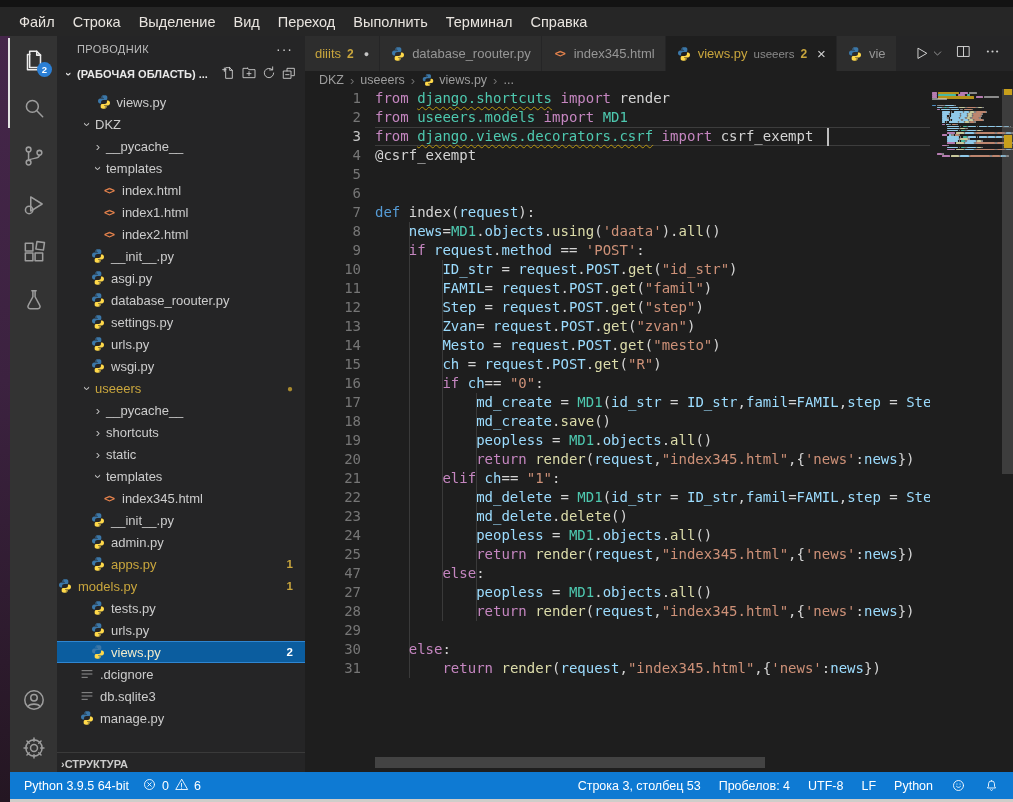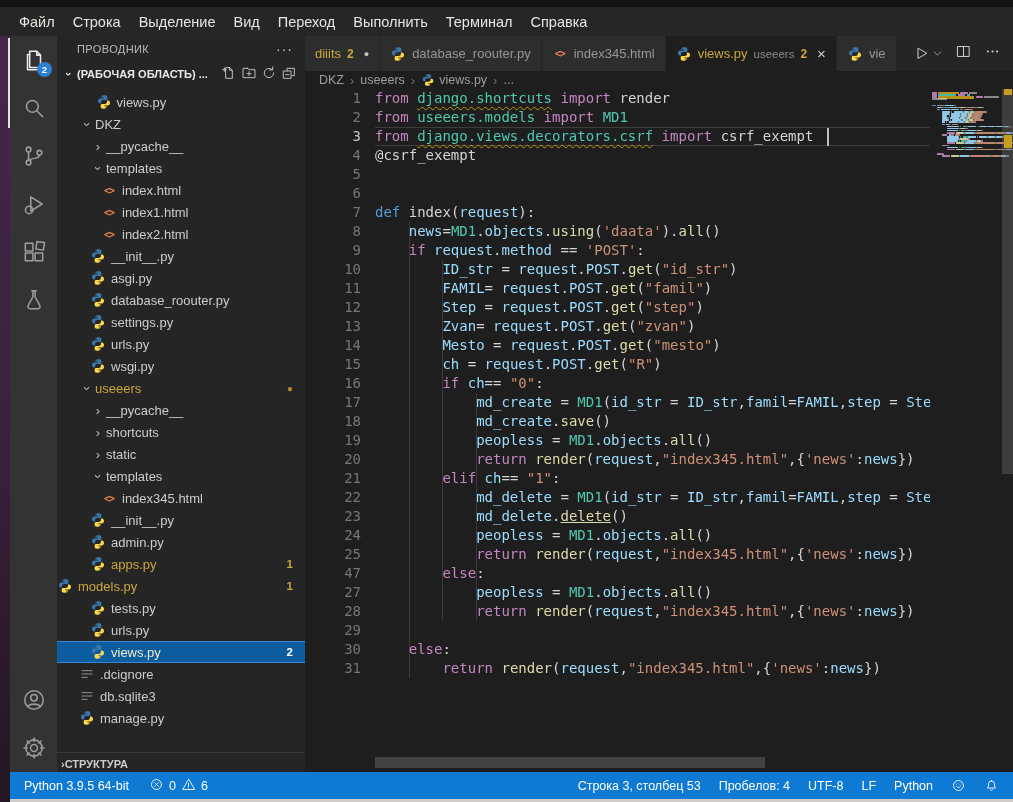--- a/index.html
+++ b/index.html
@@ -76,21 +76,21 @@
   .cursor-caret{position:absolute;width:2px;height:18px;background:#bdbdbd;}
   .indent-guide{position:absolute;width:1px;background:#3a3a3a;}
   .minimap{position:absolute;left:625px;top:0;width:73px;height:683px;background:#1e1e1e;}
   .mm-bar{position:absolute;height:1.7px;border-radius:.5px;}
   .vscroll{position:absolute;right:0;top:0;width:11px;height:385px;background:rgba(121,121,121,.35);}
   .ov-mark{position:absolute;right:1px;width:8px;background:#c79f1b;}
   .hscroll{position:absolute;left:70px;top:668px;width:390px;height:11px;background:#434343;}
   
   .statusbar{position:absolute;left:10px;top:772px;width:1003px;height:27px;background:#0e7ad3;
              display:flex;align-items:center;color:#ffffff;font-size:12.5px;}
-  .sb-left{display:flex;align-items:center;gap:20px;padding-left:14px;}
+  .sb-left{display:flex;align-items:center;gap:13px;padding-left:14px;}
   .sb-right{margin-left:auto;display:flex;align-items:center;gap:18px;padding-right:14px;}
   .sb-item{display:flex;align-items:center;gap:5px;}
   .sb-item svg{width:15px;height:15px;}
   .bottom-strip{position:absolute;left:10px;top:799px;width:1003px;height:3px;background:#cfcdc9;}
 </style>
 </head>
 <body>
 
 <div id="root">
   <div class="menubar">
@@ -519,21 +519,21 @@
         <div class="code-line"><span class="lnum">13</span><span class="lcode"><span style="color: rgb(212, 212, 212);">        </span><span style="color: rgb(156, 220, 254);">Zvan</span><span style="color: rgb(212, 212, 212);">=</span><span style="color: rgb(212, 212, 212);"> </span><span style="color: rgb(156, 220, 254);">request</span><span style="color: rgb(212, 212, 212);">.</span><span style="color: rgb(156, 220, 254);">POST</span><span style="color: rgb(212, 212, 212);">.</span><span style="color: rgb(220, 220, 170);">get</span><span style="color: rgb(212, 212, 212);">(</span><span style="color: rgb(206, 145, 120);">"zvan"</span><span style="color: rgb(212, 212, 212);">)</span></span></div>
         <div class="code-line"><span class="lnum">14</span><span class="lcode"><span style="color: rgb(212, 212, 212);">        </span><span style="color: rgb(156, 220, 254);">Mesto</span><span style="color: rgb(212, 212, 212);"> </span><span style="color: rgb(212, 212, 212);">=</span><span style="color: rgb(212, 212, 212);"> </span><span style="color: rgb(156, 220, 254);">request</span><span style="color: rgb(212, 212, 212);">.</span><span style="color: rgb(156, 220, 254);">POST</span><span style="color: rgb(212, 212, 212);">.</span><span style="color: rgb(220, 220, 170);">get</span><span style="color: rgb(212, 212, 212);">(</span><span style="color: rgb(206, 145, 120);">"mesto"</span><span style="color: rgb(212, 212, 212);">)</span></span></div>
         <div class="code-line"><span class="lnum">15</span><span class="lcode"><span style="color: rgb(212, 212, 212);">        </span><span style="color: rgb(156, 220, 254);">ch</span><span style="color: rgb(212, 212, 212);"> </span><span style="color: rgb(212, 212, 212);">=</span><span style="color: rgb(212, 212, 212);"> </span><span style="color: rgb(156, 220, 254);">request</span><span style="color: rgb(212, 212, 212);">.</span><span style="color: rgb(156, 220, 254);">POST</span><span style="color: rgb(212, 212, 212);">.</span><span style="color: rgb(220, 220, 170);">get</span><span style="color: rgb(212, 212, 212);">(</span><span style="color: rgb(206, 145, 120);">"R"</span><span style="color: rgb(212, 212, 212);">)</span></span></div>
         <div class="code-line"><span class="lnum">16</span><span class="lcode"><span style="color: rgb(212, 212, 212);">        </span><span style="color: rgb(197, 134, 192);">if</span><span style="color: rgb(212, 212, 212);"> </span><span style="color: rgb(156, 220, 254);">ch</span><span style="color: rgb(212, 212, 212);">==</span><span style="color: rgb(212, 212, 212);"> </span><span style="color: rgb(206, 145, 120);">"0"</span><span style="color: rgb(212, 212, 212);">:</span></span></div>
         <div class="code-line"><span class="lnum">17</span><span class="lcode"><span style="color: rgb(212, 212, 212);">            </span><span style="color: rgb(156, 220, 254);">md_create</span><span style="color: rgb(212, 212, 212);"> </span><span style="color: rgb(212, 212, 212);">=</span><span style="color: rgb(212, 212, 212);"> </span><span style="color: rgb(78, 201, 176);">MD1</span><span style="color: rgb(212, 212, 212);">(</span><span style="color: rgb(156, 220, 254);">id_str</span><span style="color: rgb(212, 212, 212);"> </span><span style="color: rgb(212, 212, 212);">=</span><span style="color: rgb(212, 212, 212);"> </span><span style="color: rgb(156, 220, 254);">ID_str</span><span style="color: rgb(212, 212, 212);">,</span><span style="color: rgb(156, 220, 254);">famil</span><span style="color: rgb(212, 212, 212);">=</span><span style="color: rgb(156, 220, 254);">FAMIL</span><span style="color: rgb(212, 212, 212);">,</span><span style="color: rgb(156, 220, 254);">step</span><span style="color: rgb(212, 212, 212);"> </span><span style="color: rgb(212, 212, 212);">=</span><span style="color: rgb(212, 212, 212);"> </span><span style="color: rgb(156, 220, 254);">Ste</span></span></div>
         <div class="code-line"><span class="lnum">18</span><span class="lcode"><span style="color: rgb(212, 212, 212);">            </span><span style="color: rgb(156, 220, 254);">md_create</span><span style="color: rgb(212, 212, 212);">.</span><span style="color: rgb(220, 220, 170);">save</span><span style="color: rgb(212, 212, 212);">()</span></span></div>
         <div class="code-line"><span class="lnum">19</span><span class="lcode"><span style="color: rgb(212, 212, 212);">            </span><span style="color: rgb(156, 220, 254);">peopless</span><span style="color: rgb(212, 212, 212);"> </span><span style="color: rgb(212, 212, 212);">=</span><span style="color: rgb(212, 212, 212);"> </span><span style="color: rgb(78, 201, 176);">MD1</span><span style="color: rgb(212, 212, 212);">.</span><span style="color: rgb(156, 220, 254);">objects</span><span style="color: rgb(212, 212, 212);">.</span><span style="color: rgb(220, 220, 170);">all</span><span style="color: rgb(212, 212, 212);">()</span></span></div>
         <div class="code-line"><span class="lnum">20</span><span class="lcode"><span style="color: rgb(212, 212, 212);">            </span><span style="color: rgb(197, 134, 192);">return</span><span style="color: rgb(212, 212, 212);"> </span><span style="color: rgb(220, 220, 170);">render</span><span style="color: rgb(212, 212, 212);">(</span><span style="color: rgb(156, 220, 254);">request</span><span style="color: rgb(212, 212, 212);">,</span><span style="color: rgb(206, 145, 120);">"index345.html"</span><span style="color: rgb(212, 212, 212);">,{</span><span style="color: rgb(206, 145, 120);">'news'</span><span style="color: rgb(212, 212, 212);">:</span><span style="color: rgb(156, 220, 254);">news</span><span style="color: rgb(212, 212, 212);">})</span></span></div>
         <div class="code-line"><span class="lnum">21</span><span class="lcode"><span style="color: rgb(212, 212, 212);">        </span><span style="color: rgb(197, 134, 192);">elif</span><span style="color: rgb(212, 212, 212);"> </span><span style="color: rgb(156, 220, 254);">ch</span><span style="color: rgb(212, 212, 212);">==</span><span style="color: rgb(212, 212, 212);"> </span><span style="color: rgb(206, 145, 120);">"1"</span><span style="color: rgb(212, 212, 212);">:</span></span></div>
         <div class="code-line"><span class="lnum">22</span><span class="lcode"><span style="color: rgb(212, 212, 212);">            </span><span style="color: rgb(156, 220, 254);">md_delete</span><span style="color: rgb(212, 212, 212);"> </span><span style="color: rgb(212, 212, 212);">=</span><span style="color: rgb(212, 212, 212);"> </span><span style="color: rgb(78, 201, 176);">MD1</span><span style="color: rgb(212, 212, 212);">(</span><span style="color: rgb(156, 220, 254);">id_str</span><span style="color: rgb(212, 212, 212);"> </span><span style="color: rgb(212, 212, 212);">=</span><span style="color: rgb(212, 212, 212);"> </span><span style="color: rgb(156, 220, 254);">ID_str</span><span style="color: rgb(212, 212, 212);">,</span><span style="color: rgb(156, 220, 254);">famil</span><span style="color: rgb(212, 212, 212);">=</span><span style="color: rgb(156, 220, 254);">FAMIL</span><span style="color: rgb(212, 212, 212);">,</span><span style="color: rgb(156, 220, 254);">step</span><span style="color: rgb(212, 212, 212);"> </span><span style="color: rgb(212, 212, 212);">=</span><span style="color: rgb(212, 212, 212);"> </span><span style="color: rgb(156, 220, 254);">Ste</span></span></div>
-        <div class="code-line"><span class="lnum">23</span><span class="lcode"><span style="color: rgb(212, 212, 212);">            </span><span style="color: rgb(156, 220, 254);">md_delete</span><span style="color: rgb(212, 212, 212);">.</span><span style="color: rgb(220, 220, 170); text-decoration: underline;">delete</span><span style="color: rgb(212, 212, 212);">()</span></span></div>
+        <div class="code-line"><span class="lnum">23</span><span class="lcode"><span style="color: rgb(212, 212, 212);">            </span><span style="color: rgb(156, 220, 254);">md_delete</span><span style="color: rgb(212, 212, 212);">.</span><span style="color: rgb(220, 220, 170);">delete</span><span style="color: rgb(212, 212, 212);">()</span></span></div>
         <div class="code-line"><span class="lnum">24</span><span class="lcode"><span style="color: rgb(212, 212, 212);">            </span><span style="color: rgb(156, 220, 254);">peopless</span><span style="color: rgb(212, 212, 212);"> </span><span style="color: rgb(212, 212, 212);">=</span><span style="color: rgb(212, 212, 212);"> </span><span style="color: rgb(78, 201, 176);">MD1</span><span style="color: rgb(212, 212, 212);">.</span><span style="color: rgb(156, 220, 254);">objects</span><span style="color: rgb(212, 212, 212);">.</span><span style="color: rgb(220, 220, 170);">all</span><span style="color: rgb(212, 212, 212);">()</span></span></div>
         <div class="code-line"><span class="lnum">25</span><span class="lcode"><span style="color: rgb(212, 212, 212);">            </span><span style="color: rgb(197, 134, 192);">return</span><span style="color: rgb(212, 212, 212);"> </span><span style="color: rgb(220, 220, 170);">render</span><span style="color: rgb(212, 212, 212);">(</span><span style="color: rgb(156, 220, 254);">request</span><span style="color: rgb(212, 212, 212);">,</span><span style="color: rgb(206, 145, 120);">"index345.html"</span><span style="color: rgb(212, 212, 212);">,{</span><span style="color: rgb(206, 145, 120);">'news'</span><span style="color: rgb(212, 212, 212);">:</span><span style="color: rgb(156, 220, 254);">news</span><span style="color: rgb(212, 212, 212);">})</span></span></div>
         <div class="code-line"><span class="lnum">47</span><span class="lcode"><span style="color: rgb(212, 212, 212);">        </span><span style="color: rgb(197, 134, 192);">else</span><span style="color: rgb(212, 212, 212);">:</span></span></div>
         <div class="code-line"><span class="lnum">27</span><span class="lcode"><span style="color: rgb(212, 212, 212);">            </span><span style="color: rgb(156, 220, 254);">peopless</span><span style="color: rgb(212, 212, 212);"> </span><span style="color: rgb(212, 212, 212);">=</span><span style="color: rgb(212, 212, 212);"> </span><span style="color: rgb(78, 201, 176);">MD1</span><span style="color: rgb(212, 212, 212);">.</span><span style="color: rgb(156, 220, 254);">objects</span><span style="color: rgb(212, 212, 212);">.</span><span style="color: rgb(220, 220, 170);">all</span><span style="color: rgb(212, 212, 212);">()</span></span></div>
         <div class="code-line"><span class="lnum">28</span><span class="lcode"><span style="color: rgb(212, 212, 212);">            </span><span style="color: rgb(197, 134, 192);">return</span><span style="color: rgb(212, 212, 212);"> </span><span style="color: rgb(220, 220, 170);">render</span><span style="color: rgb(212, 212, 212);">(</span><span style="color: rgb(156, 220, 254);">request</span><span style="color: rgb(212, 212, 212);">,</span><span style="color: rgb(206, 145, 120);">"index345.html"</span><span style="color: rgb(212, 212, 212);">,{</span><span style="color: rgb(206, 145, 120);">'news'</span><span style="color: rgb(212, 212, 212);">:</span><span style="color: rgb(156, 220, 254);">news</span><span style="color: rgb(212, 212, 212);">})</span></span></div>
         <div class="code-line"><span class="lnum">29</span><span class="lcode"></span></div>
         <div class="code-line"><span class="lnum">30</span><span class="lcode"><span style="color: rgb(212, 212, 212);">    </span><span style="color: rgb(197, 134, 192);">else</span><span style="color: rgb(212, 212, 212);">:</span></span></div>
         <div class="code-line"><span class="lnum">31</span><span class="lcode"><span style="color: rgb(212, 212, 212);">        </span><span style="color: rgb(197, 134, 192);">return</span><span style="color: rgb(212, 212, 212);"> </span><span style="color: rgb(220, 220, 170);">render</span><span style="color: rgb(212, 212, 212);">(</span><span style="color: rgb(156, 220, 254);">request</span><span style="color: rgb(212, 212, 212);">,</span><span style="color: rgb(206, 145, 120);">"index345.html"</span><span style="color: rgb(212, 212, 212);">,{</span><span style="color: rgb(206, 145, 120);">'news'</span><span style="color: rgb(212, 212, 212);">:</span><span style="color: rgb(156, 220, 254);">news</span><span style="color: rgb(212, 212, 212);">})</span></span></div>
         <div class="cursor-caret" style="left: 522.36px; top: 39px;"></div>
         <div class="minimap">

